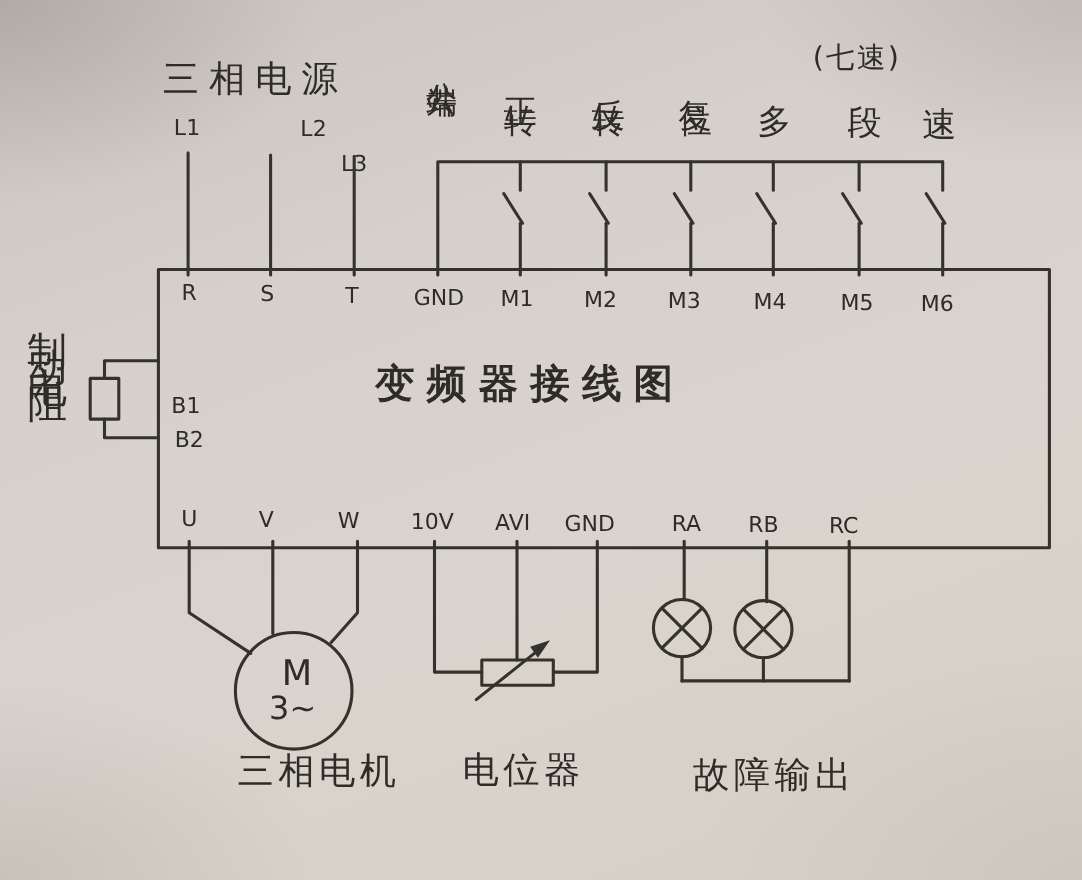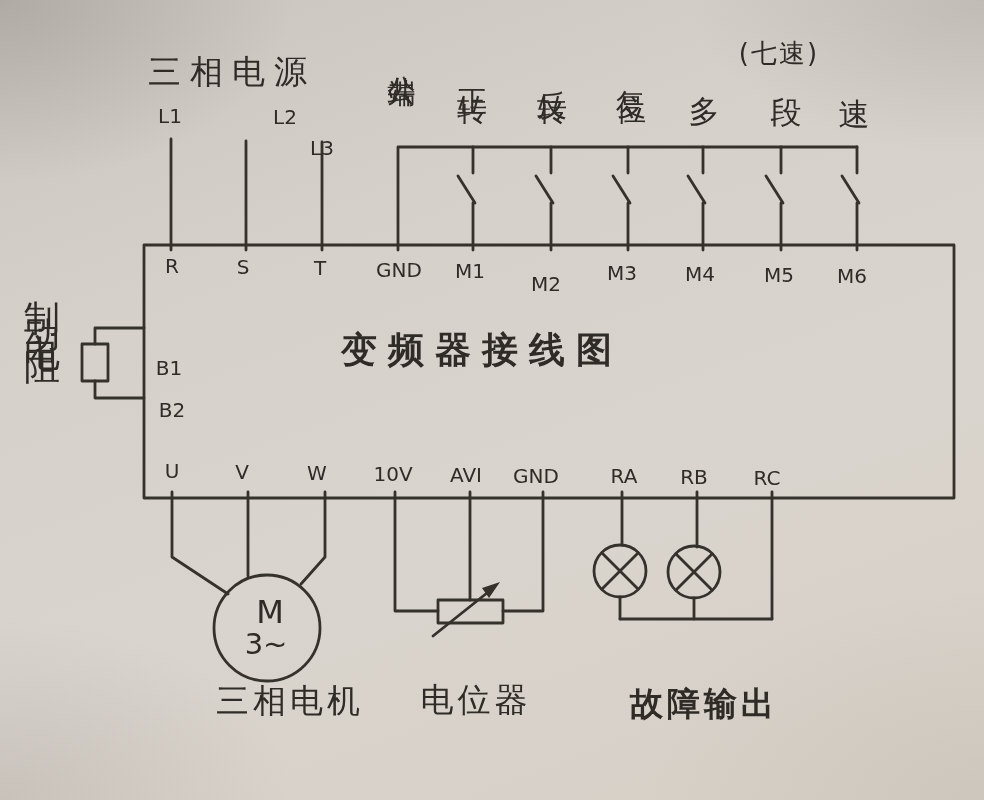--- a/index.html
+++ b/index.html
@@ -132,28 +132,28 @@
   <div class="lbl" style="left:704px;top:95px;font-size:31px;">多</div>
   <div class="lbl" style="left:786px;top:96px;font-size:31px;">段</div>
   <div class="lbl" style="left:854px;top:98px;font-size:31px;">速</div>
   <div class="lbl" style="left:779px;top:40px;font-size:26px;letter-spacing:2px;">(七速)</div>
 
   <div class="lbl term" style="left:172px;top:256px;">R</div>
   <div class="lbl term" style="left:243px;top:257px;">S</div>
   <div class="lbl term" style="left:320px;top:258px;">T</div>
   <div class="lbl term" style="left:399px;top:260px;">GND</div>
   <div class="lbl term" style="left:470px;top:261px;">M1</div>
-  <div class="lbl term" style="left:546px;top:262px;margin-top:12px;">M2</div>
+  <div class="lbl term" style="left:546px;top:262px;">M2</div>
   <div class="lbl term" style="left:622px;top:263px;">M3</div>
   <div class="lbl term" style="left:700px;top:264px;">M4</div>
   <div class="lbl term" style="left:779px;top:265px;">M5</div>
   <div class="lbl term" style="left:852px;top:266px;text-align:right;">M6</div>
 
   <div class="lbl term" style="left:169px;top:310px;margin-top:48px;">B1</div>
-  <div class="lbl term" style="left:172px;top:400px;">B2</div>
+  <div class="lbl term" style="left:172px;top:389px;">B2</div>
 
   <div class="lbl vert" style="left:42px;top:272px;font-size:36px;letter-spacing:17px;">制动电阻</div>
 
   <div class="lbl big-title" style="left:482px;top:331px;">变频器接线图</div>
 
   <div class="lbl term" style="left:172px;top:461px;">U</div>
   <div class="lbl term" style="left:242px;top:462px;">V</div>
   <div class="lbl term" style="left:317px;top:463px;">W</div>
   <div class="lbl term" style="left:393px;top:464px;">10V</div>
   <div class="lbl term" style="left:466px;top:465px;">AVI</div>
@@ -161,15 +161,15 @@
   <div class="lbl term" style="left:624px;top:466px;text-align:right;">RA</div>
   <div class="lbl term" style="left:694px;top:467px;">RB</div>
   <div class="lbl term" style="left:767px;top:468px;">RC</div>
 
   <div class="lbl" style="left:270px;top:596px;font-size:32px;">M</div>
   <div class="lbl" style="left:266px;top:629px;font-size:29px;">3~</div>
   <div class="lbl cap" style="left:290px;top:684px;">三相电机</div>
 
   <div class="lbl cap" style="left:476px;top:683px;">电位器</div>
 
-  <div class="lbl cap" style="left:704px;top:687px;font-weight:bold;">故障输出</div>
+  <div class="lbl cap" style="left:704px;top:687px;">故障输出</div>
 
 </div>
 
 </body></html>

